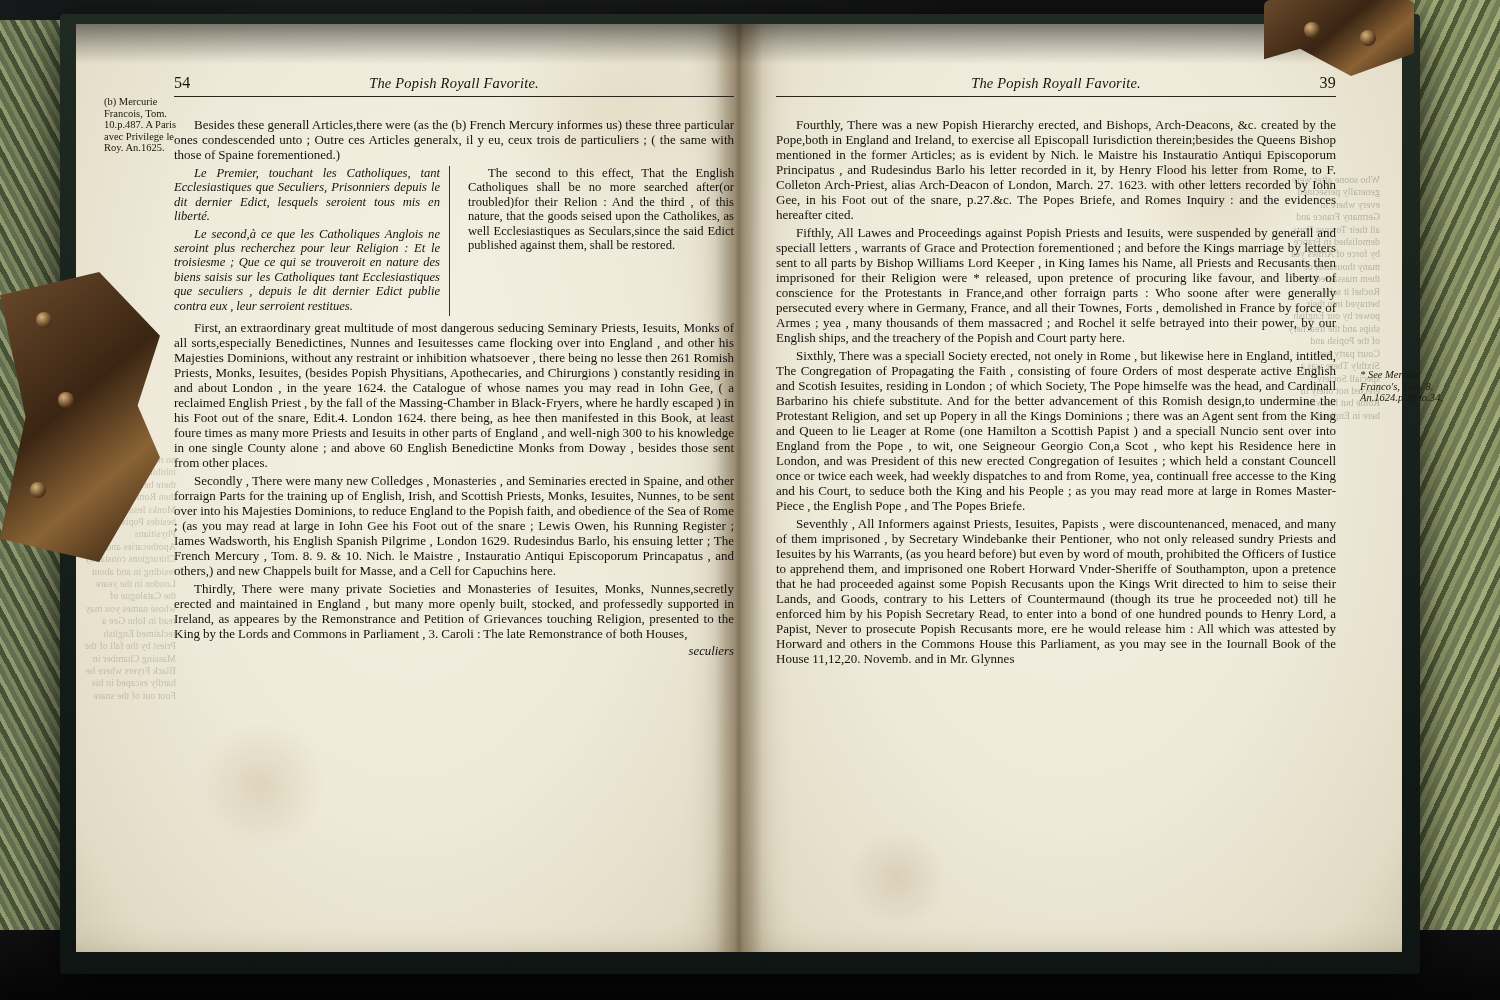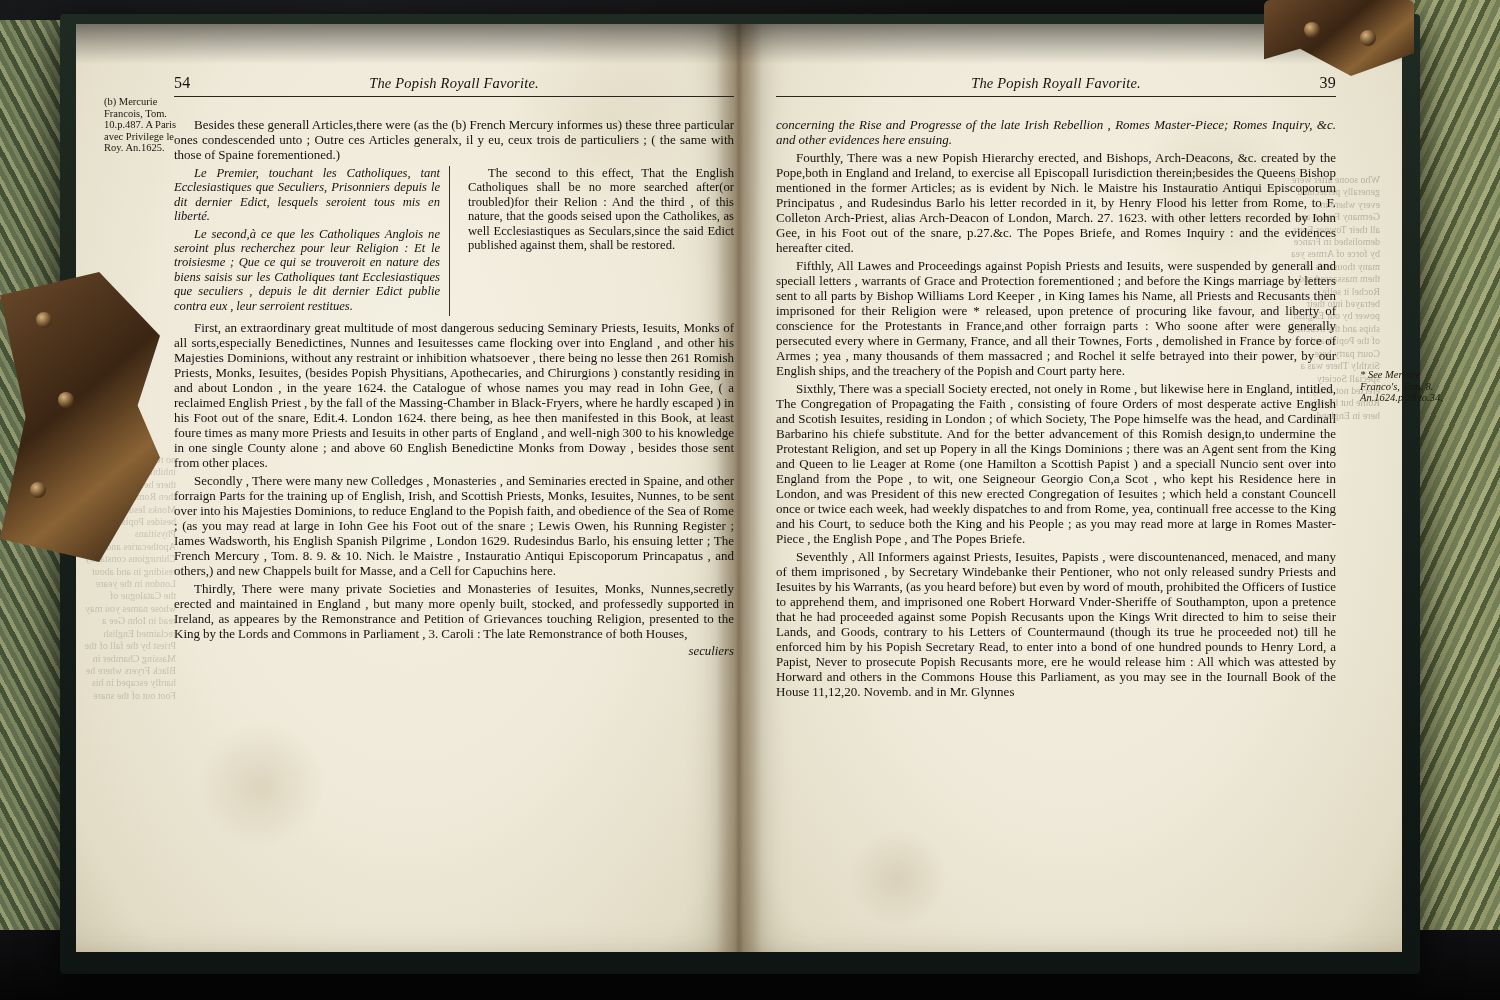--- a/index.html
+++ b/index.html
@@ -252,21 +252,20 @@
       <div class="marginalia left-note">(b)  Mercurie Francois, Tom. 10.p.487. A Paris avec Privilege le Roy. An.1625.</div>
 
       <div class="page-body page-right">
 
         <div class="running-head">
           <span class="folio"></span>
           <span class="title">The Popish Royall Favorite.</span>
           <span class="folio right">39</span>
         </div>
 
-        <p class="para noindent it">concerning the Rise and Progresse of the late Irish Rebellion , Romes Master-Piece; Romes Inquiry, &amp;c. and other evidences here ensuing.</p>
         <p class="para">Fourthly, There was a new Popish Hierarchy erected, and Bishops, Arch-Deacons, &amp;c. created by the Pope,both in England and Ireland, to exercise all Episcopall Iurisdiction therein;besides the Queens Bishop mentioned in the former Articles; as is evident by Nich. le Maistre his Instauratio Antiqui Episcoporum Principatus , and Rudesindus Barlo his letter recorded in it, by Henry Flood his letter from Rome, to F. Colleton Arch-Priest, alias Arch-Deacon of London, March. 27. 1623. with other letters recorded by Iohn Gee, in his Foot out of the snare, p.27.&amp;c. The Popes Briefe, and Romes Inquiry : and the evidences hereafter cited.</p>
         <p class="para">Fifthly, All Lawes and Proceedings against Popish Priests and Iesuits, were suspended by generall and speciall letters , warrants of Grace and Protection forementioned ; and before the Kings marriage by letters sent to all parts by Bishop Williams Lord Keeper , in King Iames his Name, all Priests and Recusants then imprisoned for their Religion were * released, upon pretence of procuring like favour, and liberty of conscience for the Protestants in France,and other forraign parts : Who soone after were generally persecuted every where in Germany, France, and all their Townes, Forts , demolished in France by force of Armes ; yea , many thousands of them massacred ; and Rochel it selfe betrayed into their power, by our English ships, and the treachery of the Popish and Court party here.</p>
         <p class="para">Sixthly, There was a speciall Society erected, not onely in Rome , but likewise here in England, intitled, The Congregation of Propagating the Faith , consisting of foure Orders of most desperate active English and Scotish Iesuites, residing in London ; of which Society, The Pope himselfe was the head, and Cardinall Barbarino his chiefe substitute. And for the better advancement of this Romish design,to undermine the Protestant Religion, and set up Popery in all the Kings Dominions ; there was an Agent sent from the King and Queen to lie Leager at Rome (one Hamilton a Scottish Papist ) and a speciall Nuncio sent over into England from the Pope , to wit, one Seigneour Georgio Con,a Scot , who kept his Residence here in London, and was President of this new erected Congregation of Iesuites ; which held a constant Councell once or twice each week, had weekly dispatches to and from Rome, yea, continuall free accesse to the King and his Court, to seduce both the King and his People ; as you may read more at large in Romes Master-Piece , the English Pope , and The Popes Briefe.</p>
         <p class="para">Seventhly , All Informers against Priests, Iesuites, Papists , were discountenanced, menaced, and many of them imprisoned , by Secretary Windebanke their Pentioner, who not only released sundry Priests and Iesuites by his Warrants, (as you heard before) but even by word of mouth, prohibited the Officers of Iustice to apprehend them, and imprisoned one Robert Horward Vnder-Sheriffe of Southampton, upon a pretence that he had proceeded against some Popish Recusants upon the Kings Writ directed to him to seise their Lands, and Goods, contrary to his Letters of Countermaund (though its true he proceeded not) till he enforced him by his Popish Secretary Read, to enter into a bond of one hundred pounds to Henry Lord, a Papist, Never to prosecute Popish Recusants more, ere he would release him : All which was attested by Horward and others in the Commons House this Parliament, as you may see in the Iournall Book of the House 11,12,20. Novemb. and in Mr. Glynnes</p>
 
       </div>
 
       <div class="marginalia right-note">* See Mercure Franco's, Tom. 8. An.1624.p 28 to.34.</div>
 
     </div>

